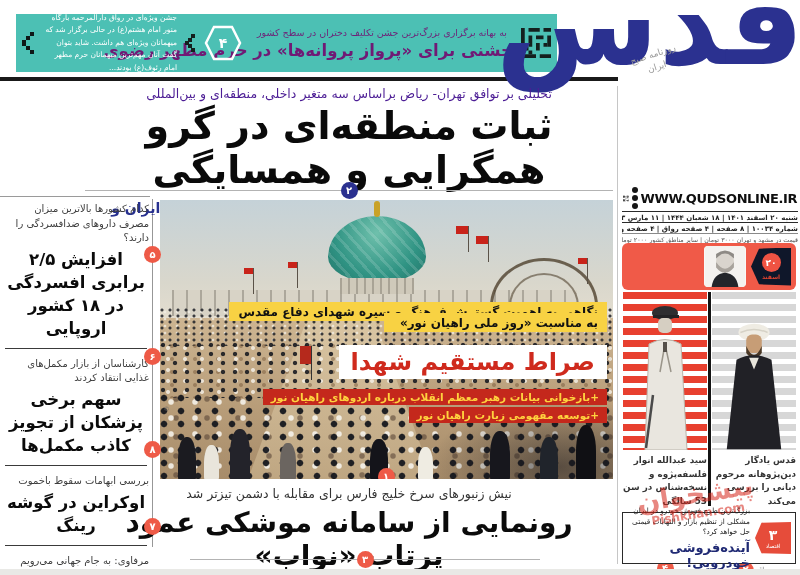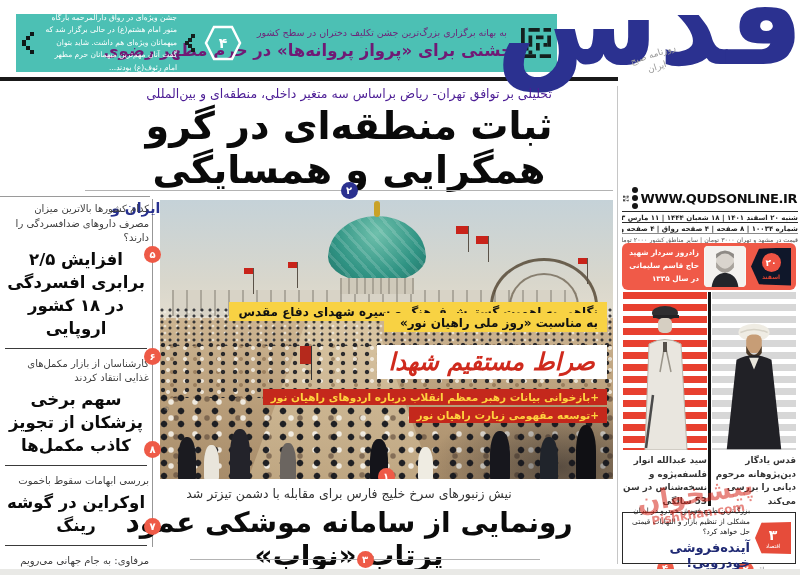--- a/index.html
+++ b/index.html
@@ -119,21 +119,21 @@
   .p7{left:330px;width:20px;height:52px;background:#17171d;}
   .p8{left:380px;width:18px;height:46px;background:#20242b;}
   .p9{left:416px;width:20px;height:58px;background:#101014;}
   .carried-flag{position:absolute;left:140px;top:146px;width:11px;height:18px;background:#b5291c;}
   .carried-flag::after{content:"";position:absolute;right:-1px;top:0;width:1.5px;height:34px;background:#333;}
   .photo-credit{position:absolute;left:3px;top:205px;writing-mode:vertical-rl;font-size:6px;color:#666;}
   
   .ov{position:absolute;right:6px;z-index:6;white-space:nowrap;}
   .ov-yellow{background:#f8d243;color:#121212;font-size:12px;font-weight:900;padding:2.5px 9px;}
   .oy1{top:102px;} .oy2{top:113px;padding-left:16px;}
-  .ov-title{top:145px;background:#fff;color:#cf2a1d;font-size:24px;font-weight:900;padding:3px 12px;font-style:italic;}
+  .ov-title{top:145px;background:#fff;color:#cf2a1d;font-size:24px;font-weight:900;padding:3px 12px;}
   .ov-red{background:#c4281c;color:#ffd23e;font-size:10.5px;font-weight:800;padding:2px 8px;}
   .or1{top:189px;} .or2{top:207px;}
   .photo-badge{position:absolute;left:calc(50% - 9px);top:268px;z-index:7;}
   
   .right-col{position:absolute;left:622px;top:292px;width:174px;display:flex;flex-direction:row;gap:0;}
   .rc-col{width:84px;}
   .rc-divider{width:3px;background:#141414;height:214px;margin:0 1px;}
   .stripes{position:relative;height:158px;}
   .stripes.red{background:repeating-linear-gradient(180deg,#e8402f 0 7px,transparent 7px 12px);}
   .stripes.gray{background:repeating-linear-gradient(180deg,#d7d7d7 0 7px,transparent 7px 12px);}
@@ -266,21 +266,20 @@
     </div>
     <div class="cal-photo">
       <svg viewBox="0 0 46 46" width="42" height="41">
         <rect width="46" height="46" rx="3" fill="#f4f2ef"></rect>
         <circle cx="23" cy="17" r="10" fill="#d9d4cd"></circle>
         <path d="M13 14 Q23 3 33 14 L33 9 Q23 1 13 9 Z" fill="#8e8a85"></path>
         <path d="M13 18 Q23 33 33 18 L33 24 Q23 36 13 24 Z" fill="#a8a39c"></path>
         <path d="M8 46 Q10 31 23 30 Q36 31 38 46 Z" fill="#23252a"></path>
       </svg>
     </div>
-    <div class="cal-label">زادروز سردار شهید حاج قاسم سلیمانی در سال ۱۳۳۵</div>
   </div>
 
   <div class="lead">
     <div class="lead-kicker">تحلیلی بر توافق تهران- ریاض براساس سه متغیر داخلی، منطقه‌ای و بین‌المللی</div>
     <div class="lead-head">ثبات منطقه‌ای در گرو همگرایی و همسایگی</div>
     <div class="lead-sub">از عجز صهیونیست‌ها تا استقبال بین‌المللی برای انعقاد توافق ایران و عربستان</div>
   </div>
   <div class="hrule rule-lead">
     <div class="pbadge blue">۲</div>
   </div>

